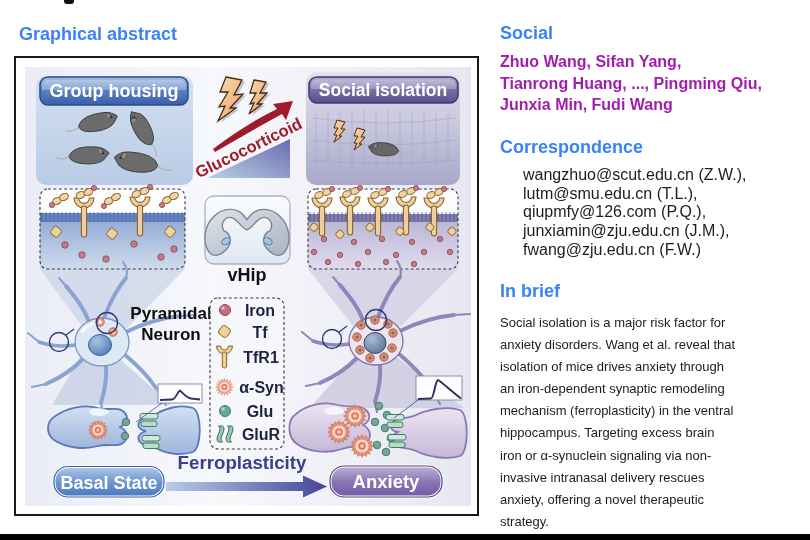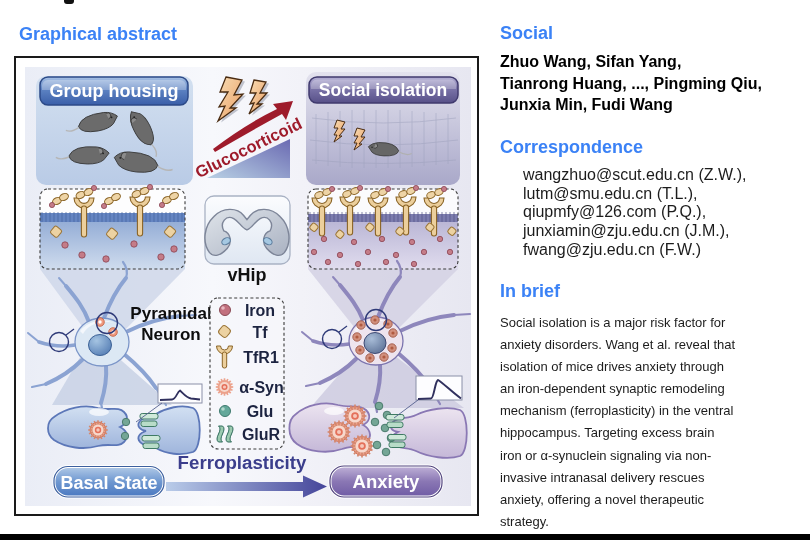--- a/index.html
+++ b/index.html
@@ -1,19 +1,19 @@
 <!DOCTYPE html>
 <html><head>
 <meta charset="utf-8">
 <style>
 html,body{margin:0;padding:0;}
 body{width:810px;height:540px;background:#ffffff;font-family:"Liberation Sans",sans-serif;overflow:hidden;position:relative;}
 .abs{position:absolute;}
 .hd{color:#3b82f6;font-weight:bold;font-size:18px;}
-.authors{font-weight:bold;font-size:16px;line-height:21.7px;color:#000000;}
+.authors{font-weight:bold;font-size:16px;line-height:21.7px;color:#a21caf;}
 .emails{font-size:16px;line-height:18.7px;color:#1c1c1c;}
 .brief{font-size:13px;line-height:22.1px;color:#1c1c1c;}
 </style>
 </head>
 <body>
 <div class="abs" style="left:64px;top:0;width:10px;height:4px;background:#111;border-radius:0 0 3px 3px;"></div>
 <div class="abs hd" style="left:19px;top:24px;">Graphical abstract</div>
 
 <div class="abs hd" style="left:500px;top:23px;">Social</div>
 <div class="abs authors" style="left:500px;top:51px;">Zhuo Wang, Sifan Yang,<br>Tianrong Huang, ..., Pingming Qiu,<br>Junxia Min, Fudi Wang</div>

